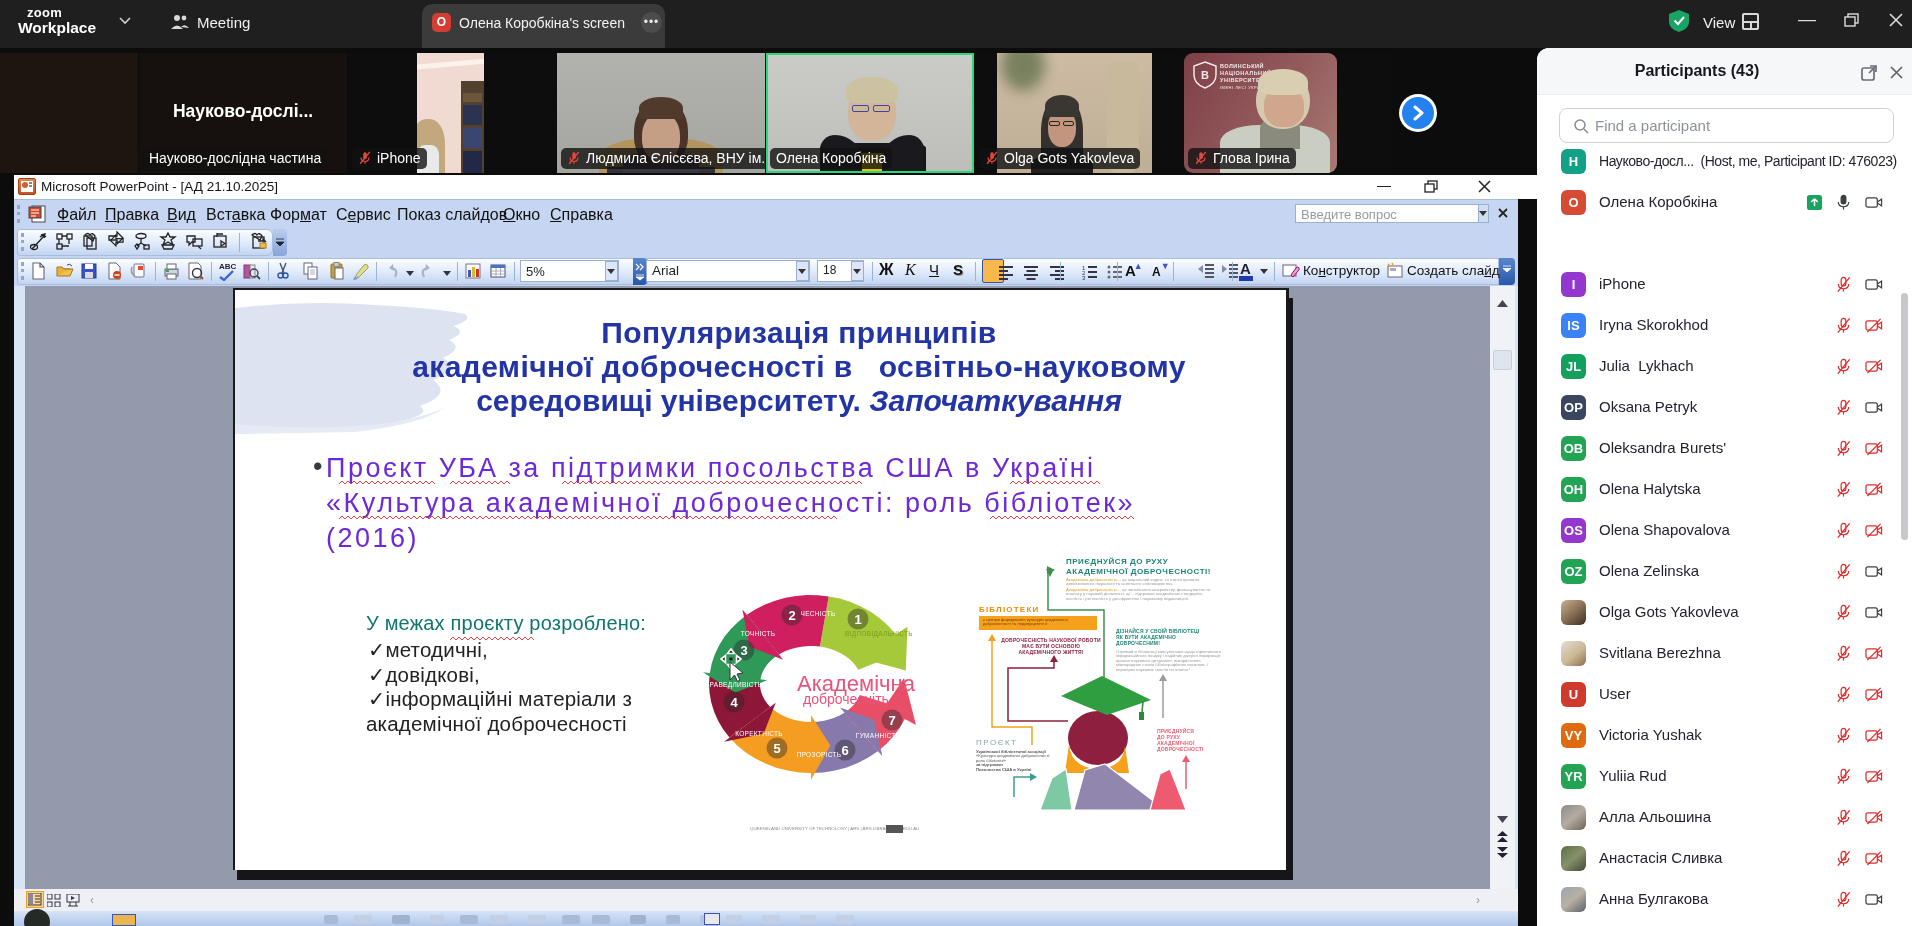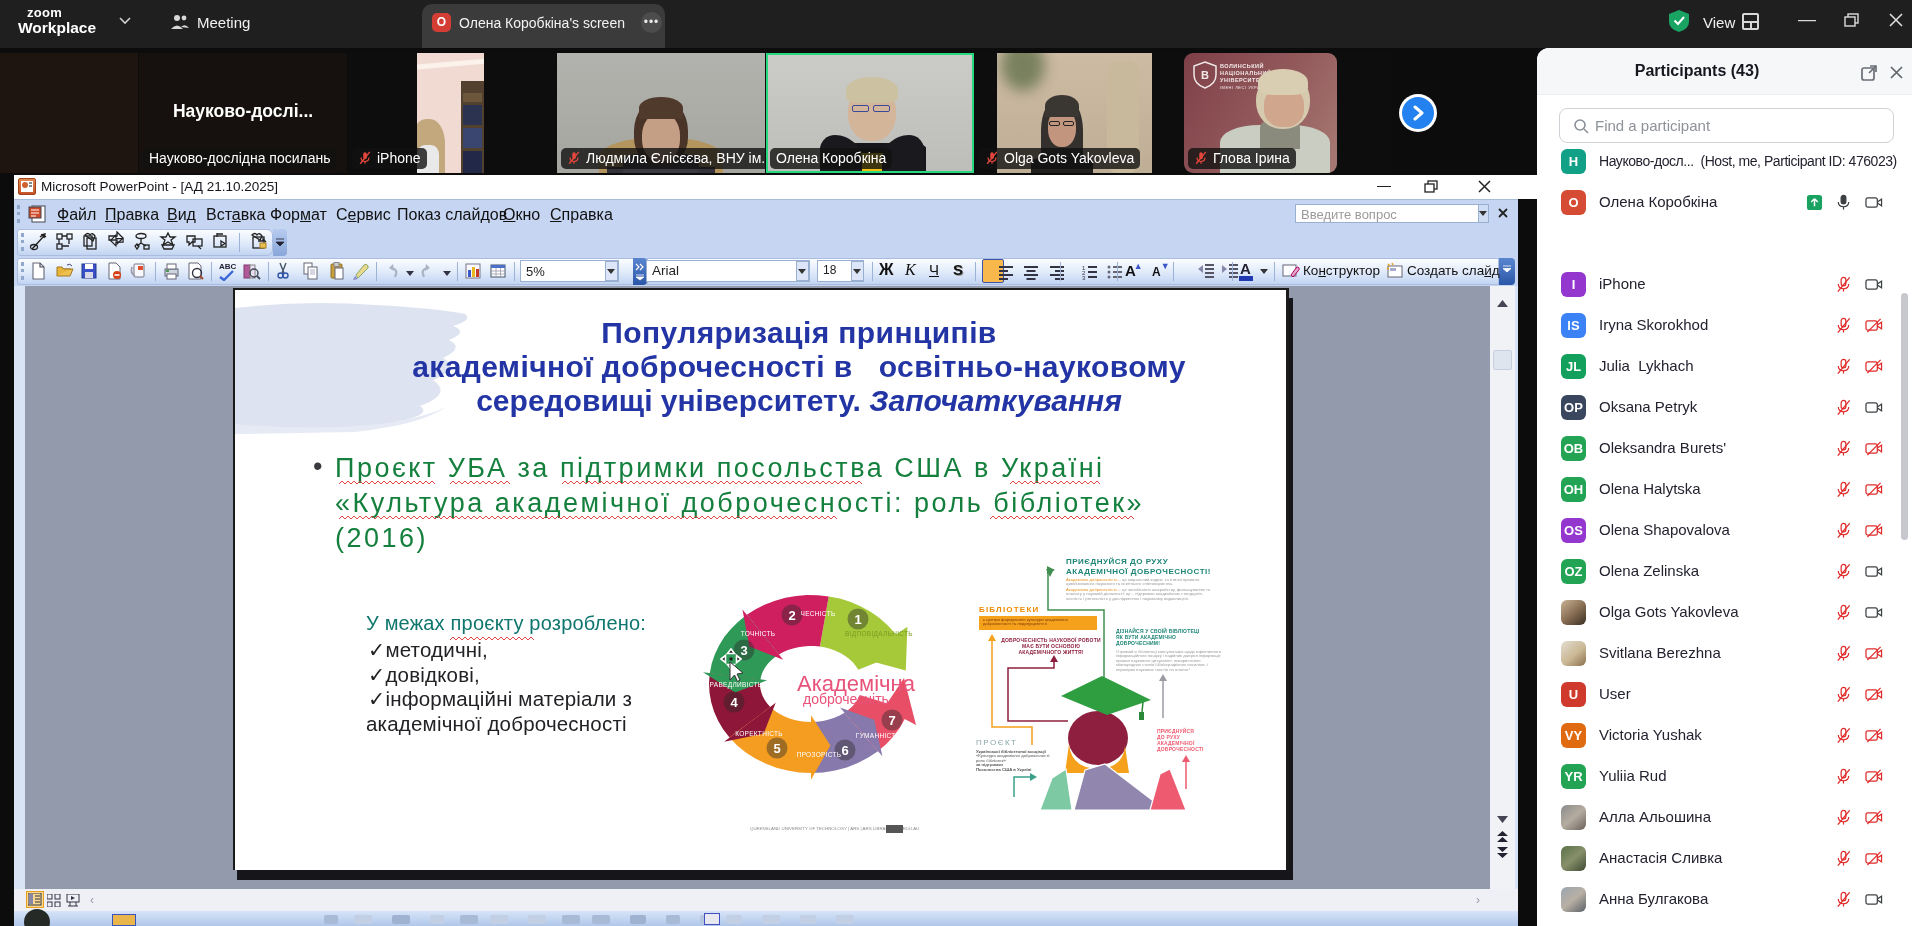--- a/index.html
+++ b/index.html
@@ -79,21 +79,21 @@
     </svg>
   <svg class="abs" style="left:1888px;top:12px" width="16" height="16">
       <path d="M2 2 L14 14 M14 2 L2 14" stroke="#dcdcdc" stroke-width="1.6"></path>
     </svg>
 </div>
 
 <div id="vstrip">
 <div class="tile" style="left:0;width:138px;background:#1e1510;"></div>
 <div class="tile" style="left:139px;width:208px;background:#16110e;">
  <div style="position:absolute;left:0;top:48px;width:208px;text-align:center;color:#fff;font-weight:bold;font-size:17.5px;">Науково-дослі...</div>
- <div class="vlabel">Науково-дослідна посилань</div>
+ <div class="vlabel">Науково-дослідна частина</div>
     </div>
 <div class="tile" style="left:348px;width:208px;background:#0d0d0d;">
  <div style="position:absolute;left:69px;top:0;width:67px;height:120px;background:#f0dad2;overflow:hidden;">
    <div style="position:absolute;left:0;top:8px;width:80px;height:5px;background:#fbf2ec;transform:rotate(-5deg);"></div>
    <div style="position:absolute;left:44px;top:28px;width:23px;height:92px;background:#53412f;"></div>
    <div style="position:absolute;left:46px;top:40px;width:19px;height:9px;background:#6d573c;"></div>
    <div style="position:absolute;left:46px;top:52px;width:19px;height:20px;background:#2b3350;"></div>
    <div style="position:absolute;left:46px;top:75px;width:19px;height:20px;background:#3a4570;"></div>
    <div style="position:absolute;left:46px;top:98px;width:19px;height:22px;background:#222948;"></div>
    <div style="position:absolute;left:-6px;top:66px;width:34px;height:54px;background:#c3a87e;border-radius:45% 45% 0 0;"></div>
@@ -494,21 +494,21 @@
 <div id="leftstrip"></div>
 <div id="slide">
 <svg style="position:absolute;left:0;top:10px" width="240" height="150">
 <path d="M0 8 Q70 0 140 5 Q200 8 230 14 Q238 20 218 26 Q234 32 214 40 Q230 48 208 58 Q226 68 198 80 Q218 94 185 106 Q200 116 150 124 Q90 131 30 127 L0 126 Z" fill="#dde3f1"></path>
 <path d="M0 124 Q90 132 160 122 Q200 114 212 106 Q190 124 120 132 L0 134 Z" fill="#e6eaf4"></path>
 </svg>
 <div class="slidetext" style="left:130px;top:26px;width:868px;text-align:center;font-size:30px;font-weight:bold;color:#2334a5;line-height:34px;letter-spacing:0.4px;">Популяризація принципів</div>
 <div class="slidetext" style="left:130px;top:60px;width:868px;text-align:center;font-size:30px;font-weight:bold;color:#2334a5;line-height:34px;letter-spacing:0.4px;">академічної доброчесності в&nbsp;&nbsp; освітньо-науковому</div>
 <div class="slidetext" style="left:130px;top:94px;width:868px;text-align:center;font-size:30px;font-weight:bold;color:#2334a5;line-height:34px;letter-spacing:0px;">середовищі університету. <i>Започаткування</i></div>
 <div class="slidetext" style="left:78px;top:161px;font-size:27px;color:#39393e;">•</div>
-<div class="slidetext" style="left:100px;top:161px;width:850px;font-size:27px;color:#15803d;line-height:35px;letter-spacing:2.5px;">Проєкт УБА за підтримки посольства США в Україні<br>«Культура академічної доброчесності: роль бібліотек»<br>(2016)</div>
+<div class="slidetext" style="left:91px;top:161px;width:850px;font-size:27px;color:#6d28d9;line-height:35px;letter-spacing:2.5px;">Проєкт УБА за підтримки посольства США в Україні<br>«Культура академічної доброчесності: роль бібліотек»<br>(2016)</div>
 <svg style="position:absolute;left:104px;top:191px" width="100" height="6">
         <path d="M0 3 l3 -3 l3 3 l3 -3 l3 3 l3 -3 l3 3 l3 -3 l3 3 l3 -3 l3 3 l3 -3 l3 3 l3 -3 l3 3 l3 -3 l3 3 l3 -3 l3 3 l3 -3 l3 3 l3 -3 l3 3 l3 -3 l3 3 l3 -3 l3 3 l3 -3 l3 3 l3 -3 l3 3 l3 -3 l3 3" stroke="#e03030" stroke-width="0.9" fill="none"></path>
       </svg>
 <svg style="position:absolute;left:215px;top:191px" width="60" height="6">
         <path d="M0 3 l3 -3 l3 3 l3 -3 l3 3 l3 -3 l3 3 l3 -3 l3 3 l3 -3 l3 3 l3 -3 l3 3 l3 -3 l3 3 l3 -3 l3 3 l3 -3 l3 3 l3 -3 l3 3" stroke="#e03030" stroke-width="0.9" fill="none"></path>
       </svg>
 <svg style="position:absolute;left:327px;top:191px" width="300" height="6">
         <path d="M0 3 l3 -3 l3 3 l3 -3 l3 3 l3 -3 l3 3 l3 -3 l3 3 l3 -3 l3 3 l3 -3 l3 3 l3 -3 l3 3 l3 -3 l3 3 l3 -3 l3 3 l3 -3 l3 3 l3 -3 l3 3 l3 -3 l3 3 l3 -3 l3 3 l3 -3 l3 3 l3 -3 l3 3 l3 -3 l3 3 l3 -3 l3 3 l3 -3 l3 3 l3 -3 l3 3 l3 -3 l3 3 l3 -3 l3 3 l3 -3 l3 3 l3 -3 l3 3 l3 -3 l3 3 l3 -3 l3 3 l3 -3 l3 3 l3 -3 l3 3 l3 -3 l3 3 l3 -3 l3 3 l3 -3 l3 3 l3 -3 l3 3 l3 -3 l3 3 l3 -3 l3 3 l3 -3 l3 3 l3 -3 l3 3 l3 -3 l3 3 l3 -3 l3 3 l3 -3 l3 3 l3 -3 l3 3 l3 -3 l3 3 l3 -3 l3 3 l3 -3 l3 3 l3 -3 l3 3 l3 -3 l3 3 l3 -3 l3 3 l3 -3 l3 3 l3 -3 l3 3 l3 -3 l3 3 l3 -3 l3 3 l3 -3 l3 3" stroke="#e03030" stroke-width="0.9" fill="none"></path>
       </svg>
 <svg style="position:absolute;left:775px;top:191px" width="95" height="6">

